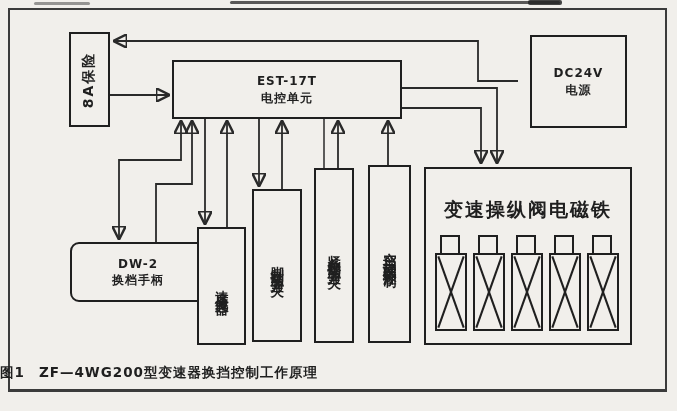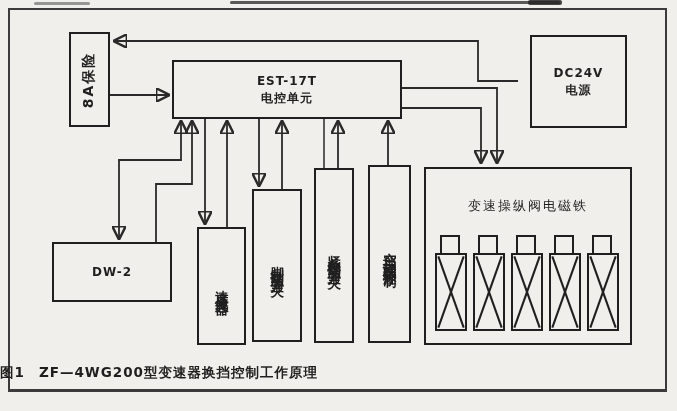--- a/index.html
+++ b/index.html
@@ -49,33 +49,33 @@
   }
   .rot-text{
     transform:rotate(-90deg);
     white-space:nowrap;
     font-size:14px;font-weight:600;letter-spacing:2px;
   }
   
   .fuse{left:69px;top:32px;width:41px;height:95px;}
   .ecu{left:172px;top:60px;width:230px;height:59px;}
   .power{left:518px;top:35px;width:97px;height:93px;margin-left:12px;}
-  .dw2{left:52px;top:242px;width:120px;height:60px;}
+  .dw2{left:70px;top:242px;width:136px;height:60px;border-radius:9px;}
   .speed{left:197px;top:227px;width:49px;height:118px;}
   .foot{left:252px;top:189px;width:50px;height:153px;}
   .emerg{left:314px;top:168px;width:40px;height:175px;}
   .neutral{left:368px;top:165px;width:43px;height:178px;}
   .solbox{
     left:424px;top:167px;width:208px;height:178px;
     display:block;
   }
   .solbox-title{
     margin-top:28px;
     text-align:center;
-    font-size:13px;font-weight:400;letter-spacing:2px;
+    font-size:19px;font-weight:700;letter-spacing:2px;
   }
   .solenoid-row{
     position:absolute;left:9px;right:11px;top:66px;
     display:flex;justify-content:space-between;
   }
   .solenoid{width:32px;height:97px;position:relative;}
   .sol-cap{
     position:absolute;left:5px;top:0;width:20px;height:20px;
     border:2.5px solid var(--ink);box-sizing:border-box;
   }
@@ -150,20 +150,21 @@
   <div class="box power">
     <div class="lines">
       <div>DC24V</div>
       <div>电源</div>
     </div>
   </div>
 
   <div class="box dw2">
     <div class="lines">
       <div>DW-2</div>
+      <div>换档手柄</div>
     </div>
   </div>
 
   <div class="box speed">
     <div class="vtext">速度传感器</div>
   </div>
 
   <div class="box foot">
     <div class="vtext">脚制动压力开关</div>
   </div>

